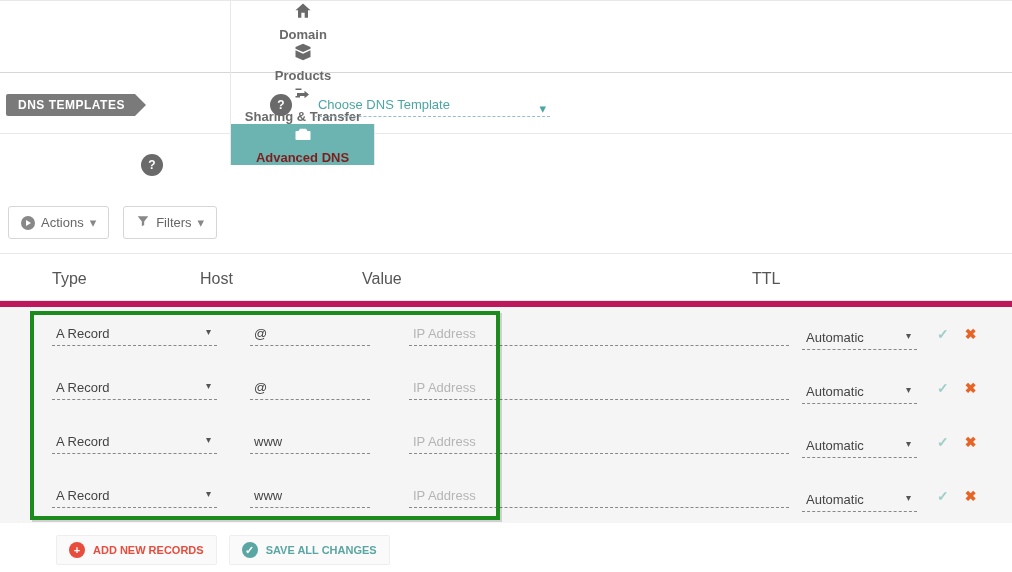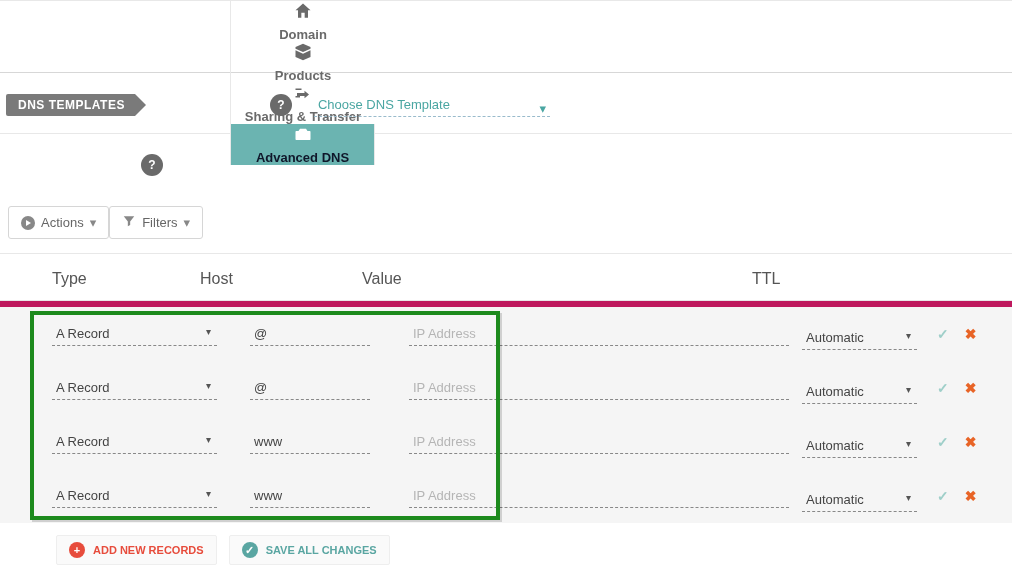--- a/index.html
+++ b/index.html
@@ -2,34 +2,34 @@
 <html><head>
 <meta charset="utf-8">
 <style>
   * { box-sizing: border-box; margin: 0; padding: 0; font-family: Arial, Helvetica, sans-serif; }
   body { background: #fff; width: 1012px; height: 572px; overflow: hidden; color:#555; font-size:13px;}
   
   
   .topnav { height: 73px; border-bottom: 1px solid #d7d7d7; display:flex; padding-left:230px; border-top:1px solid #e8e8e8;flex-direction:column; }
   .topnav .tab { width:145px; display:flex; flex-direction:column; align-items:center; justify-content:center; gap:6px; font-size:13px; color:#6a6a6a; font-weight:bold; cursor:pointer; border-left:1px solid #e8e8e8;}
   .topnav .tab:last-child { border-right:1px solid #e8e8e8;}
-  .topnav .tab.active { background:#6bb4b1; color:#0f172a; }
+  .topnav .tab.active { background:#6bb4b1; color:#7f1d1d; }
   .topnav .tab .icon { width:24px; height:20px; display:flex; align-items:center; justify-content:center; }
   .topnav .tab .icon svg { fill:#6a6a6a; }
   .topnav .tab.active .icon svg { fill:#fff; }
   
   .section { display:flex; align-items:center; padding:20px 6px 16px 6px; border-bottom:1px solid #e8e8e8;}
   .section-label { position:relative; display:inline-block; background:#7a7a7a; color:#fff; font-size:12px; font-weight:bold; letter-spacing:.5px; height:22px; line-height:22px; padding:0 10px 0 12px; border-radius:2px 0 0 2px; }
   .section-label::after { content:""; position:absolute; right:-11px; top:0; width:0;height:0; border-top:11px solid transparent; border-bottom:11px solid transparent; border-left:11px solid #7a7a7a; }
   .help-circle { width:22px; height:22px; border-radius:50%; background:#6a6a6a; color:#fff; display:inline-flex; align-items:center; justify-content:center; font-size:12px; font-weight:bold; margin-left:135px;}
   
   .template-select { color:#4aa6a2; border-bottom:1px dashed #9bc; padding:4px 100px 4px 4px; margin-left:22px; position:relative; cursor:pointer;}
   .template-select .caret { position:absolute; right:4px; top:8px; color:#4aa6a2;}
   
-  .toolbar { display:flex; gap:0; padding:14px 8px 14px 8px; border-bottom:1px solid #e8e8e8;}
+  .toolbar { display:flex; gap:14px; padding:14px 8px 14px 8px; border-bottom:1px solid #e8e8e8;}
   .btn-outline { display:flex; align-items:center; gap:6px; border:1px solid #d6d6d6; border-radius:3px; padding:7px 12px; background:#fff; cursor:pointer; color:#666; font-size:13px;}
   .btn-outline .caret { color:#888; }
   
   
   .grid-head { display:flex; padding:16px 0 12px 0; border-bottom:1px solid #e8e8e8;}
   .col-type  { width:200px; padding-left:52px; }
   .col-host  { width:150px; }
   .col-value { width:390px;margin-left:12px; }
   .col-ttl   { width:150px; }
   .grid-head div { color:#555; font-size:16px;}

